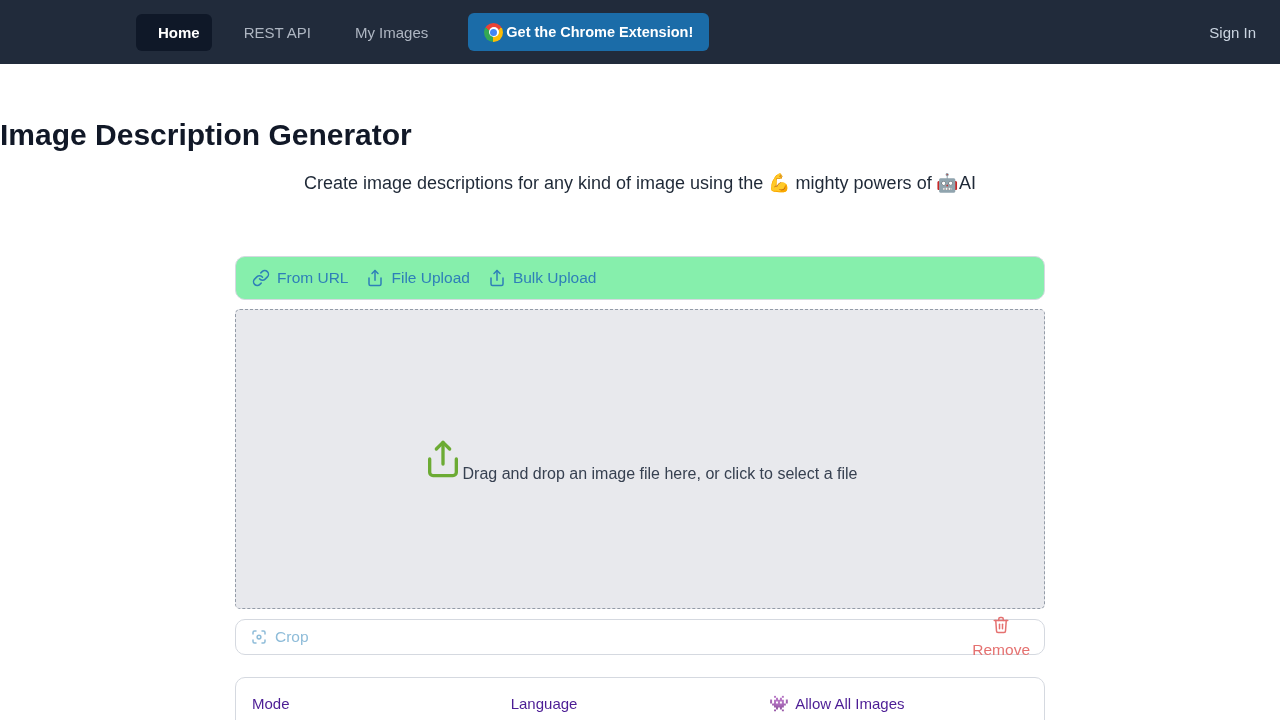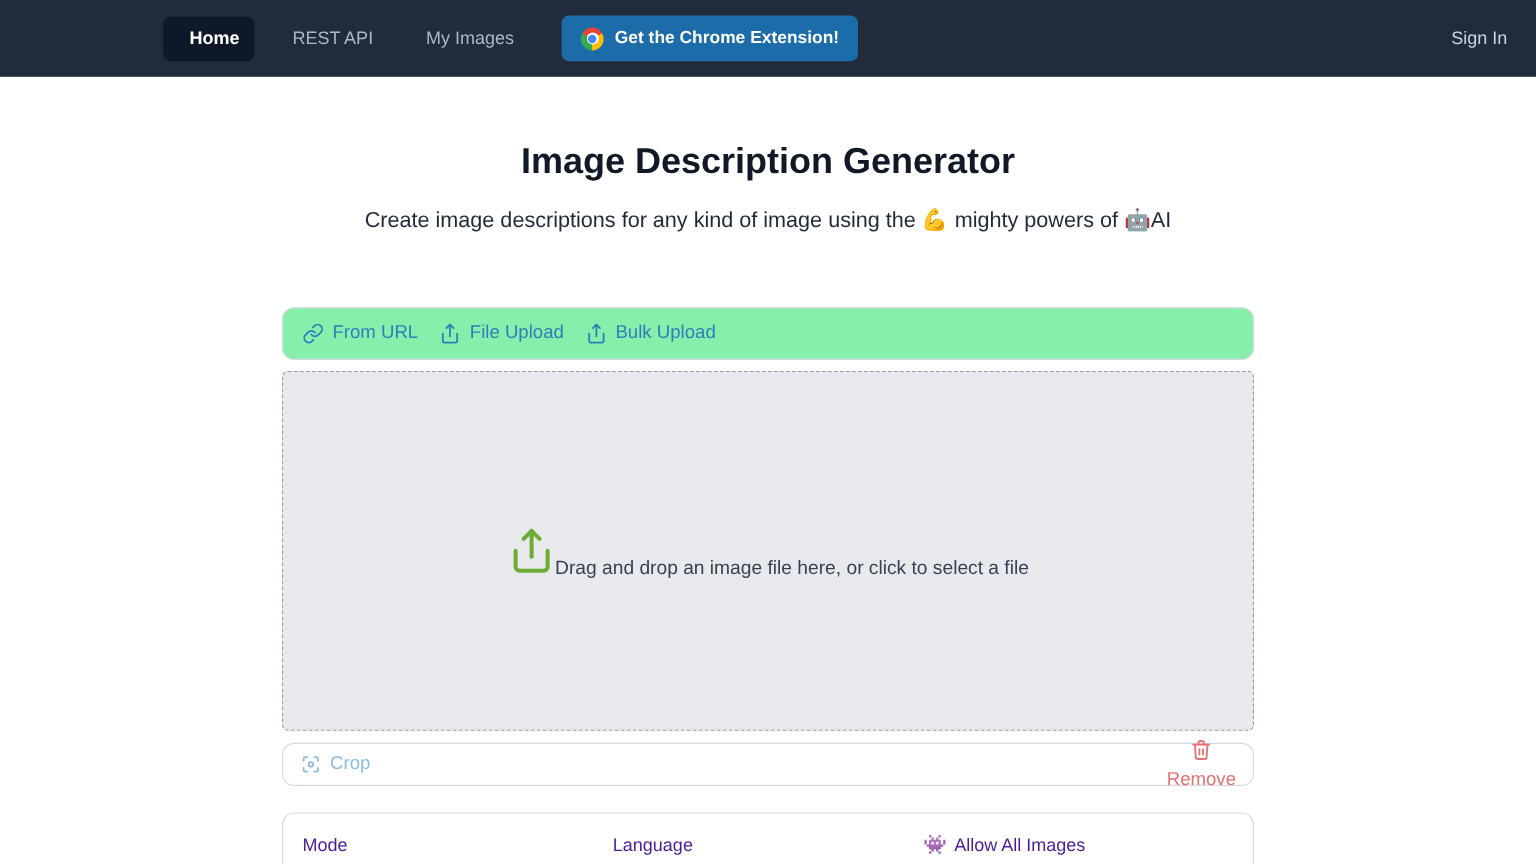--- a/index.html
+++ b/index.html
@@ -6,38 +6,38 @@
   html,body { width:1280px; height:720px; overflow:hidden; background:#fff;
     font-family:"Liberation Sans", sans-serif; color:#111827; }
 
   
   .navbar { position:relative; height:64px; background:#212b3b;
     display:flex; align-items:center; padding:0 24px 0 136px; }
   .nav-items { display:flex; align-items:center; gap:20px; }
   .nav-item { color:#aeb6c2; font-size:15px; padding:10px 12px; border-radius:6px;
     cursor:pointer; white-space:nowrap; }
   .nav-item.active { background:#0f1828; color:#fff; font-weight:700;padding-left:22px; }
-  .ext-btn { margin-left:28px; height:38px; display:flex; align-items:center; gap:9px;
+  .ext-btn { margin-left:28px; height:38px; display:flex; align-items:center; gap:3px;
     background:#1b6ca8; color:#fff; font-size:14.5px; font-weight:700;
     border:none; border-radius:6px; padding:0 16px; cursor:pointer; }
   .chrome-logo { width:19px; height:19px; border-radius:50%; position:relative;
     background:conic-gradient(from 60deg, #fbbc05 0 120deg, #34a853 120deg 240deg, #ea4335 240deg 360deg); }
   .chrome-logo::before { content:""; position:absolute; left:4.5px; top:4.5px;
     width:10px; height:10px; border-radius:50%; background:#fff; }
   .chrome-logo::after { content:""; position:absolute; left:6px; top:6px;
     width:7px; height:7px; border-radius:50%; background:#4285f4; }
   .signin { margin-left:auto; color:#cbd5e1; font-size:15px; cursor:pointer; }
 
   
   .logo-wrap { position:absolute; left:33px; top:8px; width:60px; text-align:center; z-index:5; }
   .logo-text { display:block; margin-top:2px; color:#f0923c; font-size:21px; font-weight:700;
     letter-spacing:1px; }
 
   
-  .hero-title { margin-top:54px; text-align:center; font-size:30px; font-weight:700; color:#111827; }
+  .hero-title { margin-top:54px; font-size:30px; font-weight:700; color:#111827; }
   .hero-sub { margin-top:20px; text-align:center; font-size:18px; color:#1f2937; }
 
   
   .main-col { width:810px; margin:0 auto; }
 
   
   .tab-bar { margin-top:62px; height:44px; border:1px solid #d5d9e0; border-radius:10px;
     display:flex; align-items:center; gap:18px; padding:0 16px; background:#86efac; }
   .tab-link { display:flex; align-items:center; gap:7px; color:#2e7fb8; font-size:15.5px;
     cursor:pointer; }

